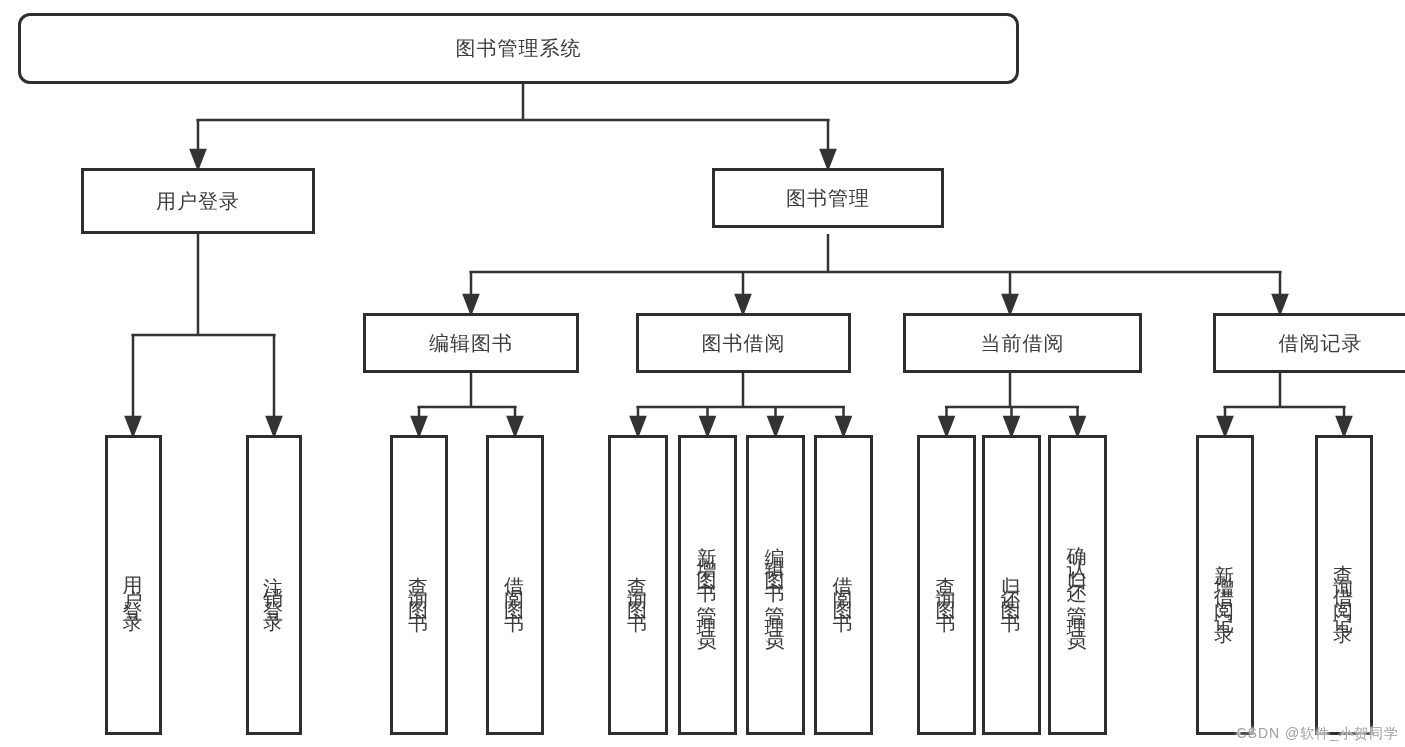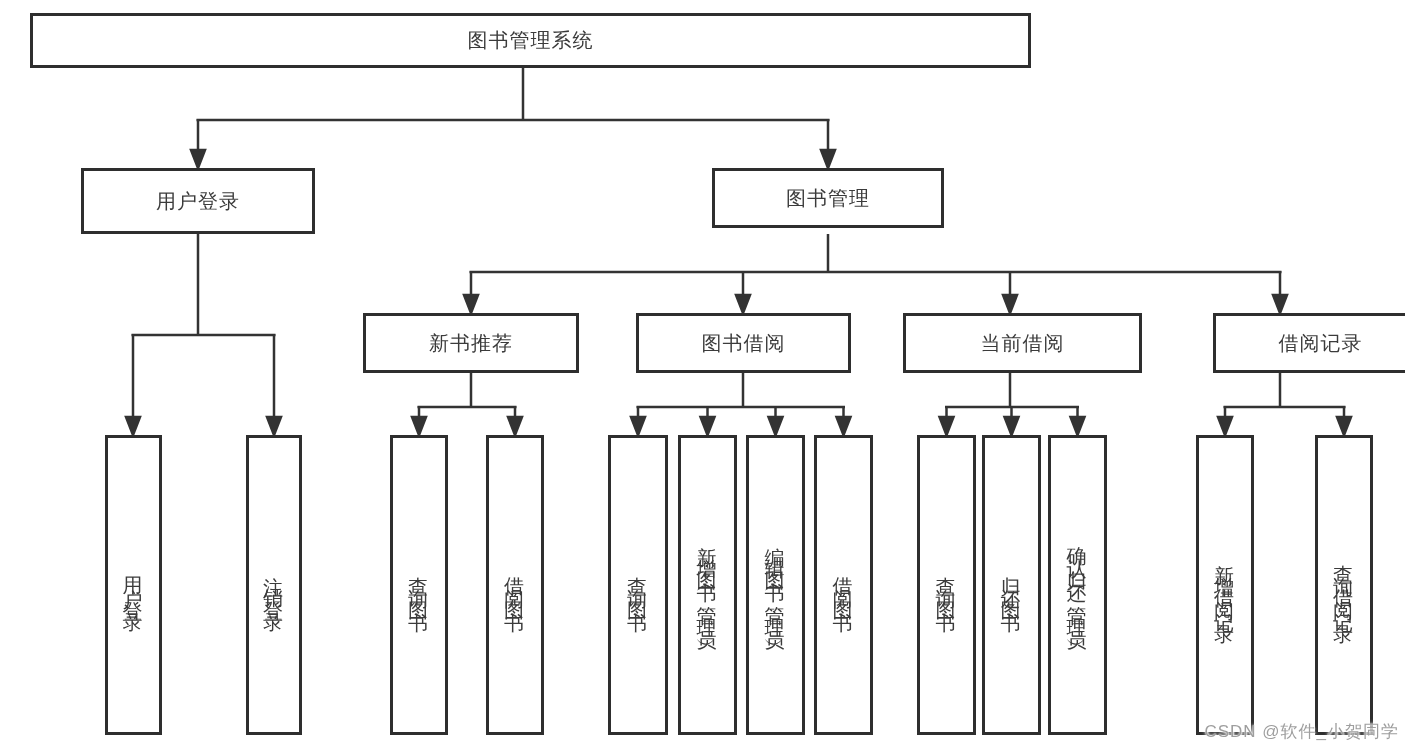--- a/index.html
+++ b/index.html
@@ -31,21 +31,21 @@
     z-index: 2;
     white-space: nowrap;
   }
   .leaf span {
     writing-mode: vertical-lr;
     text-orientation: mixed;
     letter-spacing: 12px;
     white-space: nowrap;
   }
   
-  .n-root            { left: 30px;   top: 13px;  width: 1001px; height: 55px; }
+  .n-root            { left: 18px;   top: 13px;  width: 1001px; height: 71px; border-radius: 12px; }
   .n-user-login      { left: 81px;   top: 168px; width: 234px;  height: 66px; }
   .n-book-mgmt       { left: 712px;  top: 168px; width: 232px;  height: 60px; }
   .n-new-book-rec    { left: 363px;  top: 313px; width: 216px;  height: 60px; }
   .n-book-borrow     { left: 636px;  top: 313px; width: 215px;  height: 60px; font-family: Liberation Mono, monospace; }
   .n-current-borrow  { left: 903px;  top: 313px; width: 239px;  height: 60px; }
   .n-borrow-records  { left: 1173px; top: 313px; width: 215px;  height: 60px; margin-left: 40px; }
   .leaf              { top: 435px; height: 300px; }
   .n-a1 { left: 105px;  width: 57px; }
   .n-a2 { left: 246px;  width: 56px; }
   .n-b1 { left: 390px;  width: 58px; }
@@ -57,21 +57,21 @@
   .n-d1 { left: 917px;  width: 59px; }
   .n-d2 { left: 982px;  width: 59px; }
   .n-d3 { left: 1048px; width: 59px; }
   .n-e1 { left: 1196px; width: 58px; }
   .n-e2 { left: 1315px; width: 58px; }
   .watermark {
     position: absolute;
     right: 6px;
     bottom: 4px;
     z-index: 3;
-    font-size: 17px;
+    font-size: 14px;
     color: #9e9e9e;
     text-shadow: 0 0 2px #ffffff, 0 0 4px #ffffff, 1px 1px 2px #ffffff;
     letter-spacing: 1px;
   }
 </style>
 </head>
 <body>
 
 <div class="canvas">
 
@@ -156,21 +156,21 @@
   </div>
 
   <div class="node n-user-login">
     <span>用户登录</span>
   </div>
   <div class="node n-book-mgmt">
     <span>图书管理</span>
   </div>
 
   <div class="node n-new-book-rec">
-    <span>新书推荐</span>
+    <span>编辑图书</span>
   </div>
   <div class="node n-book-borrow">
     <span>图书借阅</span>
   </div>
   <div class="node n-current-borrow">
     <span>当前借阅</span>
   </div>
   <div class="node n-borrow-records">
     <span>借阅记录</span>
   </div>

